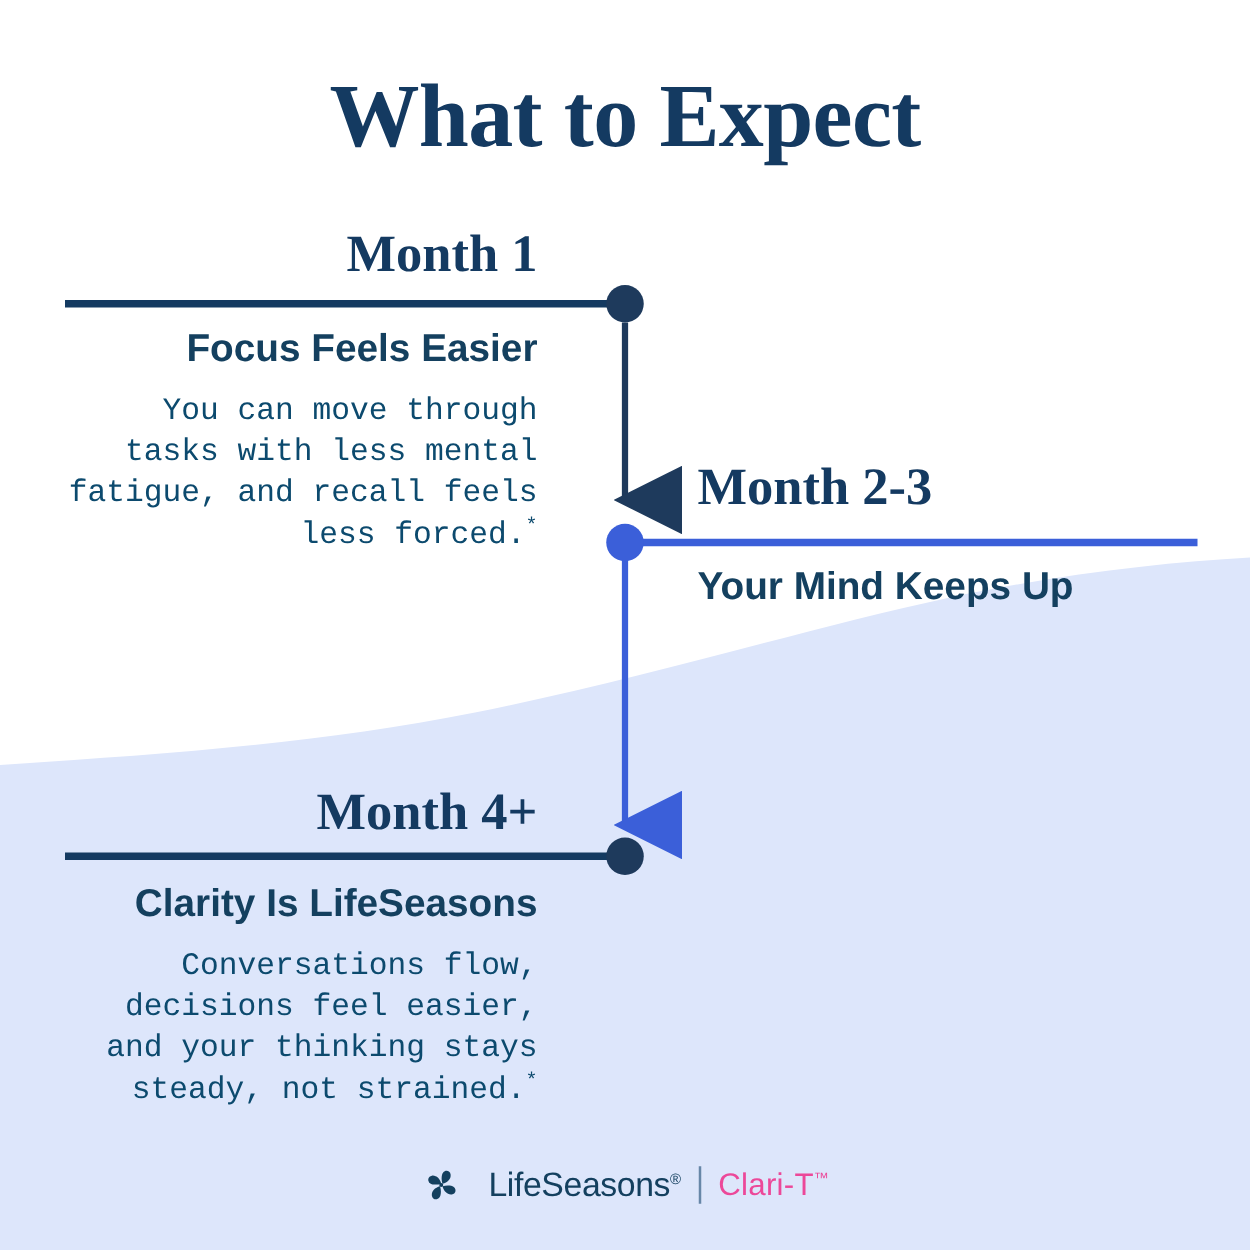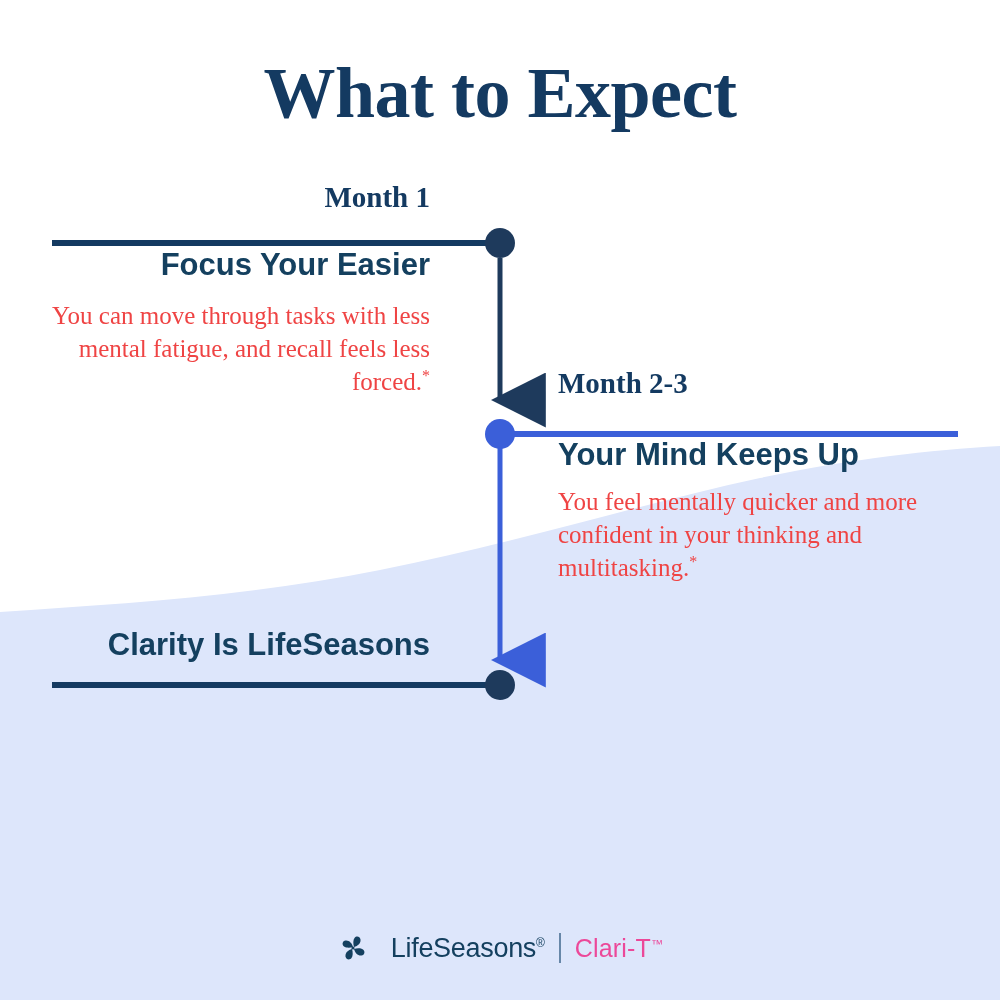--- a/index.html
+++ b/index.html
@@ -58,40 +58,40 @@
   }
 
   
   .milestone {
     position: absolute;
     z-index: 6;
   }
   .milestone-month {
     font-family: "Liberation Serif", serif;
     font-weight: 700;
-    font-size: 29px;
+    font-size: 42px;
     color: #143a61;
     line-height: 1.05;
     margin: 0;
     white-space: nowrap;
   }
   .milestone-headline {
     font-family: "Liberation Sans", sans-serif;
     font-weight: 700;
     font-size: 31px;
     color: #14405f;
     margin: 0;
     line-height: 1.1;
     white-space: nowrap;
   }
   .milestone-body {
-    font-family: Liberation Serif, serif;
+    font-family: Liberation Mono, monospace;
     font-weight: 400;
     font-size: 25px;
-    color: #ef4444;
+    color: #0c4a6e;
     margin: 0;
     line-height: 1.32;
   }
   .milestone-body .asterisk {
     font-size: 16px;
     vertical-align: super;
     line-height: 0;
   }
 
   
@@ -105,21 +105,21 @@
   #milestone-1 .milestone-headline { margin-bottom: 16px; }
 
   
   #milestone-2 {
     left: 558px;
     top: 368px;
     width: 400px;
     text-align: left;
   }
   #milestone-2 .milestone-month { margin-bottom: 40px; }
-  #milestone-2 .milestone-headline { margin-bottom: 12px; }
+  #milestone-2 .milestone-headline { margin-bottom: 24px; }
 
   
   #milestone-3 {
     left: 40px;
     top: 628px;
     width: 390px;
     text-align: right;
   }
   #milestone-3 .milestone-month { margin-bottom: 34px; }
   #milestone-3 .milestone-headline { margin-bottom: 16px; }
@@ -204,32 +204,33 @@
 
     <line x1="52" y1="685" x2="500" y2="685" stroke="#143a61" stroke-width="6"></line>
 
     <circle cx="500" cy="243" r="15" fill="#1e3a5c"></circle>
     <circle cx="500" cy="434" r="15" fill="#3b5fd9"></circle>
     <circle cx="500" cy="685" r="15" fill="#1e3a5c"></circle>
   </svg>
 
   <div class="milestone" id="milestone-1">
     <p class="milestone-month">Month 1</p>
-    <p class="milestone-headline">Focus Your Easier</p>
+    <p class="milestone-headline">Focus Feels Easier</p>
     <p class="milestone-body"><span>You can move through tasks with less mental fatigue, and recall feels less forced.</span><span class="asterisk">*</span></p>
   </div>
 
   <div class="milestone" id="milestone-2">
     <p class="milestone-month">Month 2-3</p>
     <p class="milestone-headline">Your Mind Keeps Up</p>
-    <p class="milestone-body"><span>You feel mentally quicker and more confident in your thinking and multitasking.</span><span class="asterisk">*</span></p>
   </div>
 
   <div class="milestone" id="milestone-3">
+    <p class="milestone-month">Month 4+</p>
     <p class="milestone-headline">Clarity Is LifeSeasons</p>
+    <p class="milestone-body"><span>Conversations flow, decisions feel easier, and your thinking stays steady, not strained.</span><span class="asterisk">*</span></p>
   </div>
 
   <div class="footer">
     <div class="brand-lockup">
       <svg width="32" height="32" viewBox="0 0 64 64">
         <g fill="#14405f">
           <path d="M32,30 C30,22 24,16 17,17 C11,18 9,25 14,29 C18,32 26,32 32,30 Z"></path>
           <path d="M34,30 C42,28 48,22 47,15 C46,9 39,7 35,12 C32,16 32,24 34,30 Z"></path>
           <path d="M34,34 C36,42 42,48 49,47 C55,46 57,39 52,35 C48,32 40,32 34,34 Z"></path>
           <path d="M30,34 C22,36 16,42 17,49 C18,55 25,57 29,52 C32,48 32,40 30,34 Z"></path>

